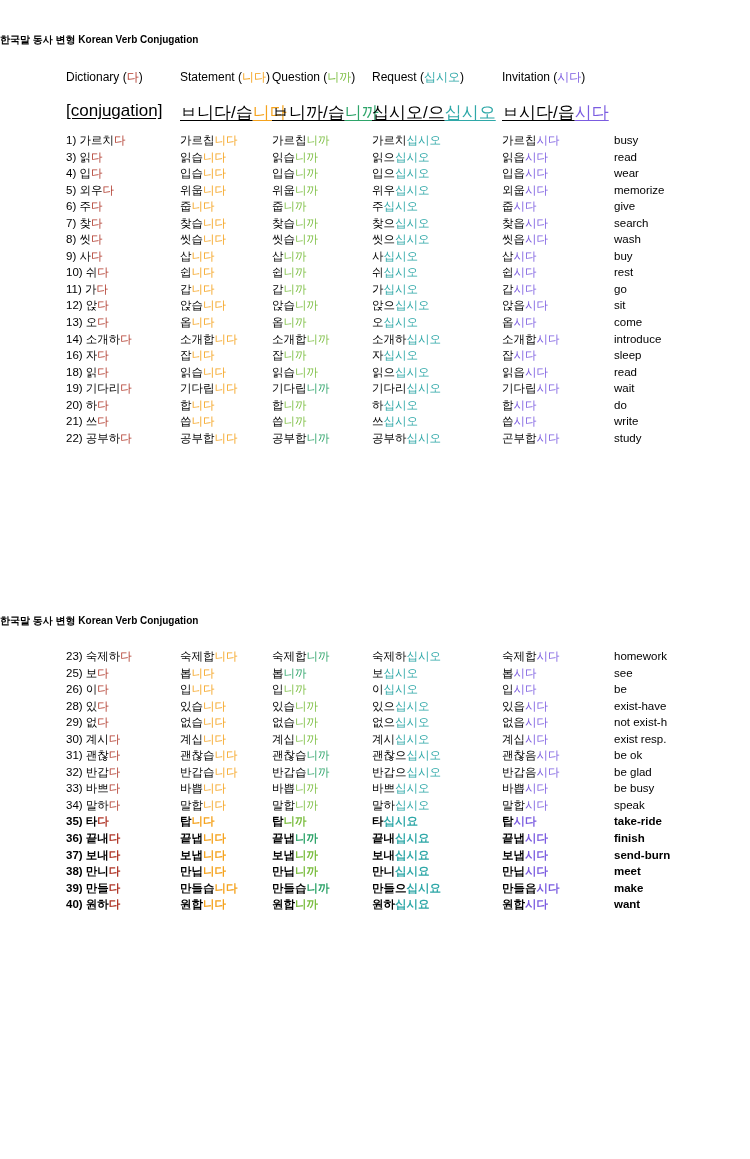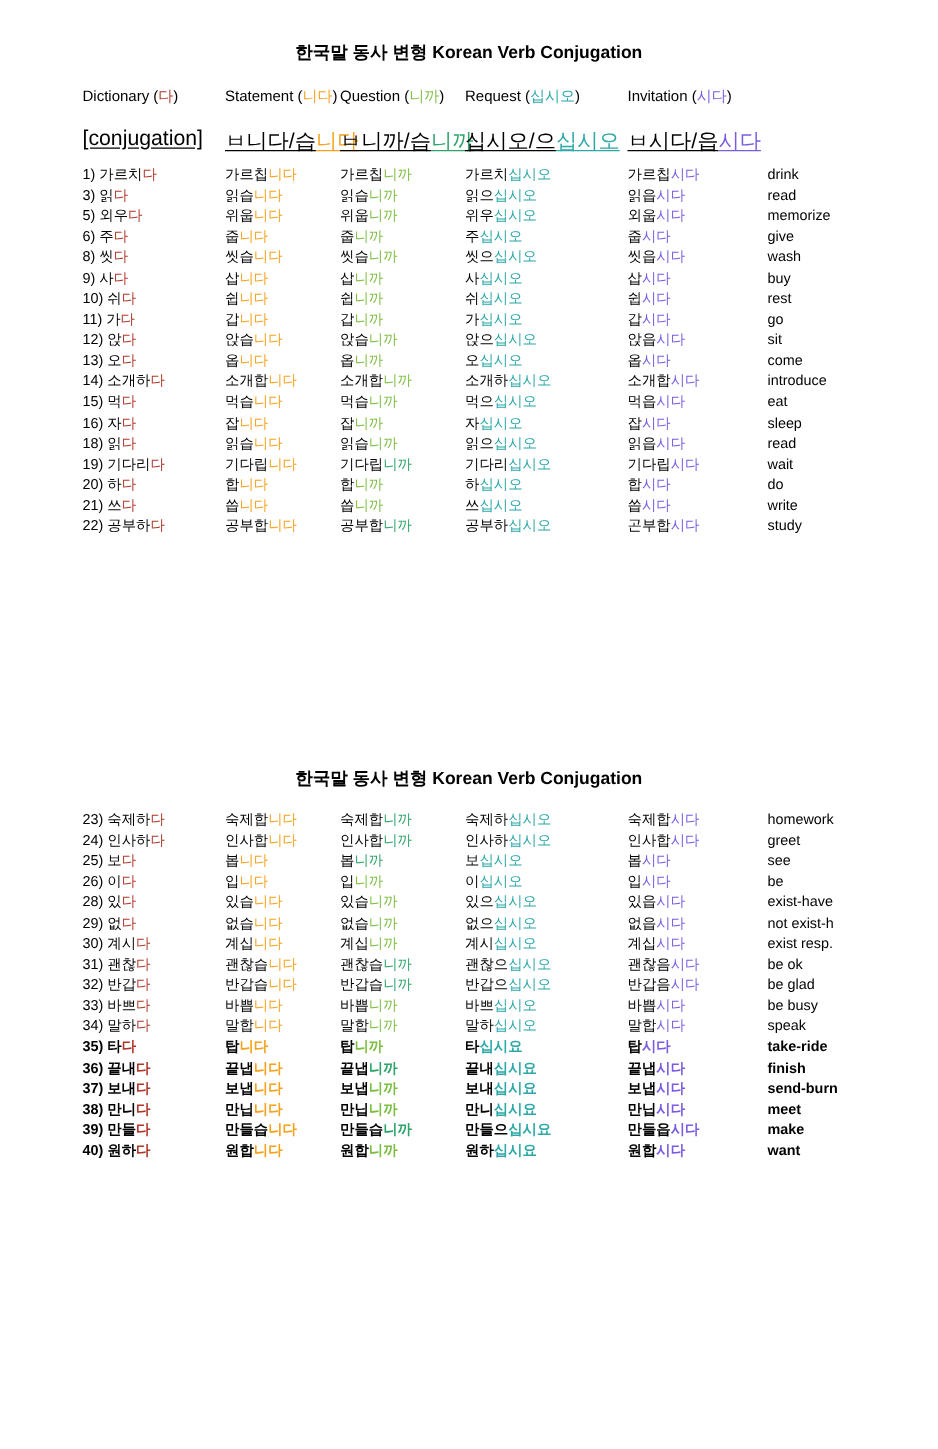--- a/index.html
+++ b/index.html
@@ -2,22 +2,22 @@
 <html style="--c-dict: #B0382A; --c-stmt: #F5A31E; --c-q1: #7CBE41; --c-q2: #2EA46A; --c-req: #2FA8A8; --c-inv: #7B5CE0;"><head>
 <meta charset="utf-8">
 <style>
   html,body{margin:0;padding:0}
   body{
     width:750px;height:1159px;background:#ffffff;color:#000;
     font-family:"Liberation Sans","DejaVu Sans",sans-serif;
     position:relative;overflow:hidden;
   }
   .sec-title{
-    position:absolute;left:0;width:750px;text-align:center;
-    font-size:14px;font-weight:700;
+    position:absolute;left:0;width:750px;
+    font-size:10px;font-weight:700;
   }
   .abs{position:absolute;left:66px;right:16px}
   .grid{display:grid;grid-template-columns:114px 92px 100px 130px 112px 1fr}
   .cell{white-space:nowrap}
   .colheads{font-size:12px}
   .conjrow{font-size:17px}
   .rows .grid{height:16.55px;line-height:16.55px;font-size:11.5px}
   .bold{font-weight:700}
   .u{text-decoration:underline;text-underline-offset:2px}
   .c-dict{color:var(--c-dict)}
@@ -50,47 +50,63 @@
   <div class="cell"></div>
 </div>
 
 <div id="rows1" class="abs rows" style="top:132px">
     <div class="grid">
       <div class="cell"><span>1) 가르치</span><span class="c-dict">다</span></div>
       <div class="cell"><span>가르칩</span><span class="c-stmt">니다</span></div>
       <div class="cell"><span>가르칩</span><span class="c-q1">니까</span></div>
       <div class="cell"><span>가르치</span><span class="c-req">십시오</span></div>
       <div class="cell"><span>가르칩</span><span class="c-inv">시다</span></div>
-      <div class="cell">drink</div>
+      <div class="cell">busy</div>
     </div>
     <div class="grid">
       <div class="cell"><span>3) 읽</span><span class="c-dict">다</span></div>
       <div class="cell"><span>읽습</span><span class="c-stmt">니다</span></div>
       <div class="cell"><span>읽습</span><span class="c-q1">니까</span></div>
       <div class="cell"><span>읽으</span><span class="c-req">십시오</span></div>
       <div class="cell"><span>읽읍</span><span class="c-inv">시다</span></div>
       <div class="cell">read</div>
     </div>
     <div class="grid">
+      <div class="cell"><span>4) 입</span><span class="c-dict">다</span></div>
+      <div class="cell"><span>입습</span><span class="c-stmt">니다</span></div>
+      <div class="cell"><span>입습</span><span class="c-q1">니까</span></div>
+      <div class="cell"><span>입으</span><span class="c-req">십시오</span></div>
+      <div class="cell"><span>입읍</span><span class="c-inv">시다</span></div>
+      <div class="cell">wear</div>
+    </div>
+    <div class="grid">
       <div class="cell"><span>5) 외우</span><span class="c-dict">다</span></div>
       <div class="cell"><span>위웁</span><span class="c-stmt">니다</span></div>
       <div class="cell"><span>위웁</span><span class="c-q1">니까</span></div>
       <div class="cell"><span>위우</span><span class="c-req">십시오</span></div>
       <div class="cell"><span>외웁</span><span class="c-inv">시다</span></div>
       <div class="cell">memorize</div>
     </div>
     <div class="grid">
       <div class="cell"><span>6) 주</span><span class="c-dict">다</span></div>
       <div class="cell"><span>줍</span><span class="c-stmt">니다</span></div>
       <div class="cell"><span>줍</span><span class="c-q1">니까</span></div>
       <div class="cell"><span>주</span><span class="c-req">십시오</span></div>
       <div class="cell"><span>줍</span><span class="c-inv">시다</span></div>
       <div class="cell">give</div>
     </div>
     <div class="grid">
+      <div class="cell"><span>7) 찾</span><span class="c-dict">다</span></div>
+      <div class="cell"><span>찾습</span><span class="c-stmt">니다</span></div>
+      <div class="cell"><span>찾습</span><span class="c-q1">니까</span></div>
+      <div class="cell"><span>찾으</span><span class="c-req">십시오</span></div>
+      <div class="cell"><span>찾읍</span><span class="c-inv">시다</span></div>
+      <div class="cell">search</div>
+    </div>
+    <div class="grid">
       <div class="cell"><span>8) 씻</span><span class="c-dict">다</span></div>
       <div class="cell"><span>씻습</span><span class="c-stmt">니다</span></div>
       <div class="cell"><span>씻습</span><span class="c-q1">니까</span></div>
       <div class="cell"><span>씻으</span><span class="c-req">십시오</span></div>
       <div class="cell"><span>씻읍</span><span class="c-inv">시다</span></div>
       <div class="cell">wash</div>
     </div>
     <div class="grid">
       <div class="cell"><span>9) 사</span><span class="c-dict">다</span></div>
       <div class="cell"><span>삽</span><span class="c-stmt">니다</span></div>
@@ -133,28 +149,20 @@
     </div>
     <div class="grid">
       <div class="cell"><span>14) 소개하</span><span class="c-dict">다</span></div>
       <div class="cell"><span>소개합</span><span class="c-stmt">니다</span></div>
       <div class="cell"><span>소개합</span><span class="c-q1">니까</span></div>
       <div class="cell"><span>소개하</span><span class="c-req">십시오</span></div>
       <div class="cell"><span>소개합</span><span class="c-inv">시다</span></div>
       <div class="cell">introduce</div>
     </div>
     <div class="grid">
-      <div class="cell"><span>15) 먹</span><span class="c-dict">다</span></div>
-      <div class="cell"><span>먹습</span><span class="c-stmt">니다</span></div>
-      <div class="cell"><span>먹습</span><span class="c-q1">니까</span></div>
-      <div class="cell"><span>먹으</span><span class="c-req">십시오</span></div>
-      <div class="cell"><span>먹읍</span><span class="c-inv">시다</span></div>
-      <div class="cell">eat</div>
-    </div>
-    <div class="grid">
       <div class="cell"><span>16) 자</span><span class="c-dict">다</span></div>
       <div class="cell"><span>잡</span><span class="c-stmt">니다</span></div>
       <div class="cell"><span>잡</span><span class="c-q1">니까</span></div>
       <div class="cell"><span>자</span><span class="c-req">십시오</span></div>
       <div class="cell"><span>잡</span><span class="c-inv">시다</span></div>
       <div class="cell">sleep</div>
     </div>
     <div class="grid">
       <div class="cell"><span>18) 읽</span><span class="c-dict">다</span></div>
       <div class="cell"><span>읽습</span><span class="c-stmt">니다</span></div>
@@ -202,28 +210,20 @@
 <div id="rows2" class="abs rows" style="top:648px">
     <div class="grid">
       <div class="cell"><span>23) 숙제하</span><span class="c-dict">다</span></div>
       <div class="cell"><span>숙제합</span><span class="c-stmt">니다</span></div>
       <div class="cell"><span>숙제합</span><span class="c-q2">니까</span></div>
       <div class="cell"><span>숙제하</span><span class="c-req">십시오</span></div>
       <div class="cell"><span>숙제합</span><span class="c-inv">시다</span></div>
       <div class="cell">homework</div>
     </div>
     <div class="grid">
-      <div class="cell"><span>24) 인사하</span><span class="c-dict">다</span></div>
-      <div class="cell"><span>인사합</span><span class="c-stmt">니다</span></div>
-      <div class="cell"><span>인사합</span><span class="c-q2">니까</span></div>
-      <div class="cell"><span>인사하</span><span class="c-req">십시오</span></div>
-      <div class="cell"><span>인사합</span><span class="c-inv">시다</span></div>
-      <div class="cell">greet</div>
-    </div>
-    <div class="grid">
       <div class="cell"><span>25) 보</span><span class="c-dict">다</span></div>
       <div class="cell"><span>봅</span><span class="c-stmt">니다</span></div>
       <div class="cell"><span>봅</span><span class="c-q2">니까</span></div>
       <div class="cell"><span>보</span><span class="c-req">십시오</span></div>
       <div class="cell"><span>봅</span><span class="c-inv">시다</span></div>
       <div class="cell">see</div>
     </div>
     <div class="grid">
       <div class="cell"><span>26) 이</span><span class="c-dict">다</span></div>
       <div class="cell"><span>입</span><span class="c-stmt">니다</span></div>

